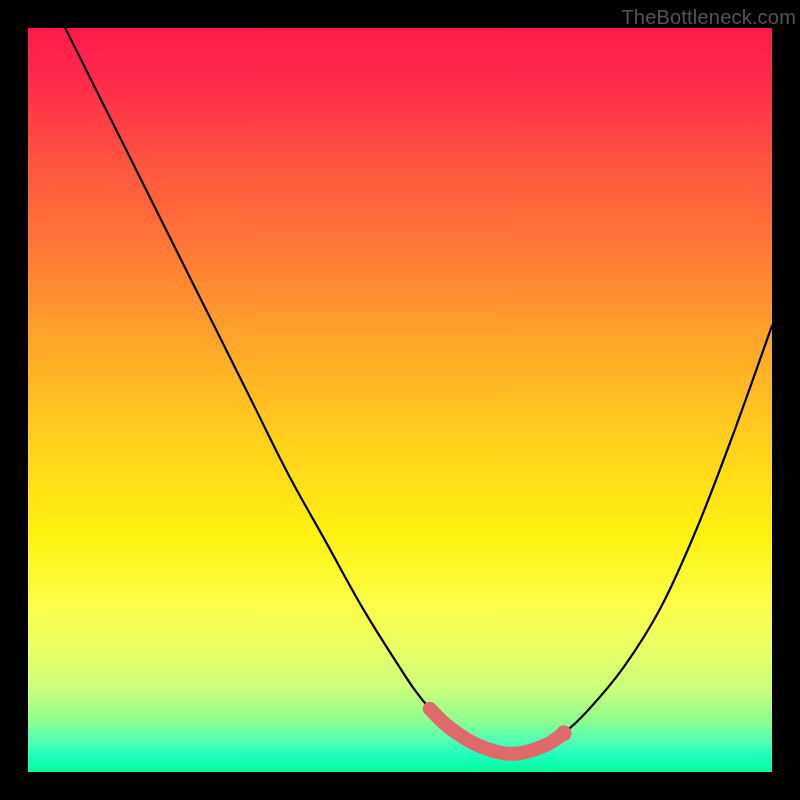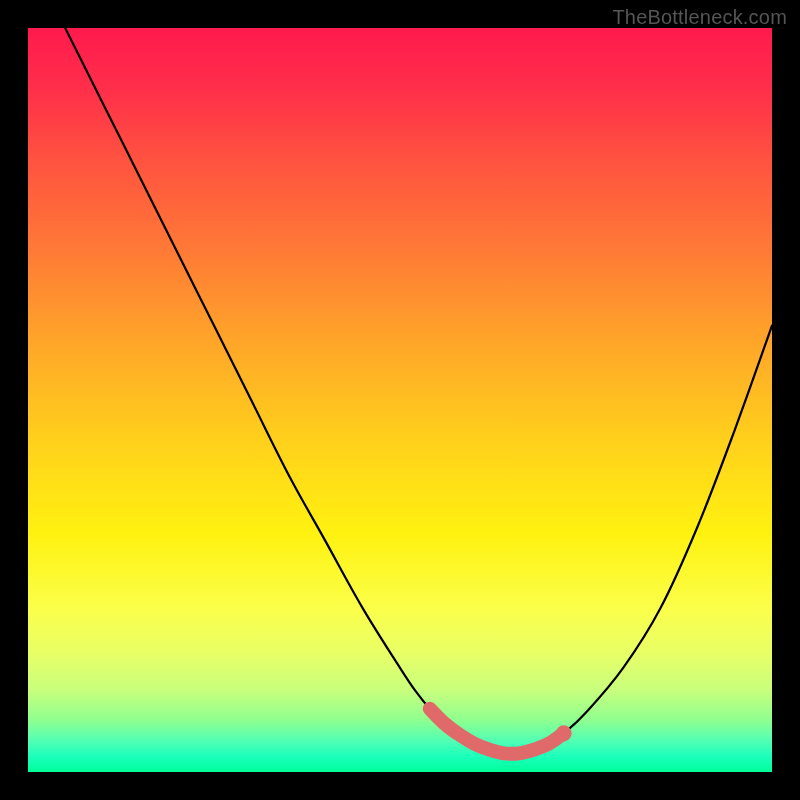--- a/index.html
+++ b/index.html
@@ -51,21 +51,21 @@
   .curve-svg {
     position: absolute;
     left: 0;
     top: 0;
     width: 100%;
     height: 100%;
   }
   .watermark {
     position: absolute;
     top: 6px;
-    right: 13px;
+    right: 4px;
     color: #555;
     font-size: 20px;
     font-weight: 500;
     letter-spacing: 0.2px;
   }
 </style>
 </head>
 <body>
 
 <div class="chart-container">

